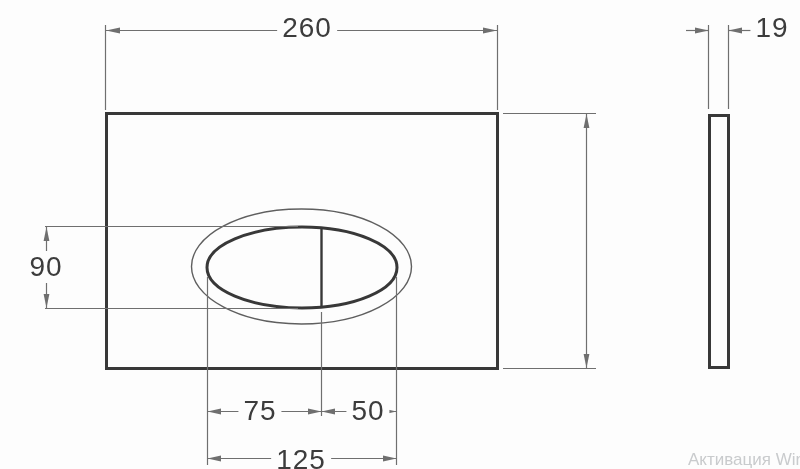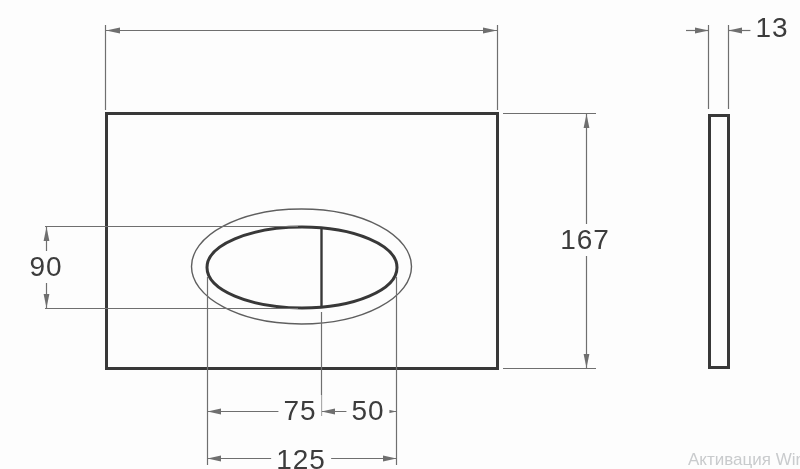--- a/index.html
+++ b/index.html
@@ -115,28 +115,28 @@
       <polygon points="396.5,411.5 383,408.6 383,414.4" stroke="none"></polygon>
     </g>
 
     <g stroke="#6f6f6f" stroke-width="1.2" fill="#6f6f6f">
       <line x1="207.5" y1="458.5" x2="396.5" y2="458.5"></line>
       <polygon points="207.5,458.5 221,455.6 221,461.4" stroke="none"></polygon>
       <polygon points="396.5,458.5 383,455.6 383,461.4" stroke="none"></polygon>
     </g>
   </svg>
 
+  <div class="dim-label" style="left:307px; top:28px;">260</div>
 
-  <div class="dim-label" style="left:772px; top:28px;">13</div>
+  <div class="dim-label" style="left:772px; top:28px;">19</div>
 
-  <div class="dim-label" style="left:585px; top:240px;">167</div>
 
   <div class="dim-label" style="left:46px; top:267px;">90</div>
 
-  <div class="dim-label" style="left:260px; top:411px;margin-left:40px;">75</div>
+  <div class="dim-label" style="left:260px; top:411px;">75</div>
 
   <div class="dim-label" style="left:368px; top:411px;">50</div>
 
   <div class="dim-label" style="left:301px; top:460px;">125</div>
 
   <div class="watermark">Активация Windo</div>
 
 </div>
 
 </body></html>

